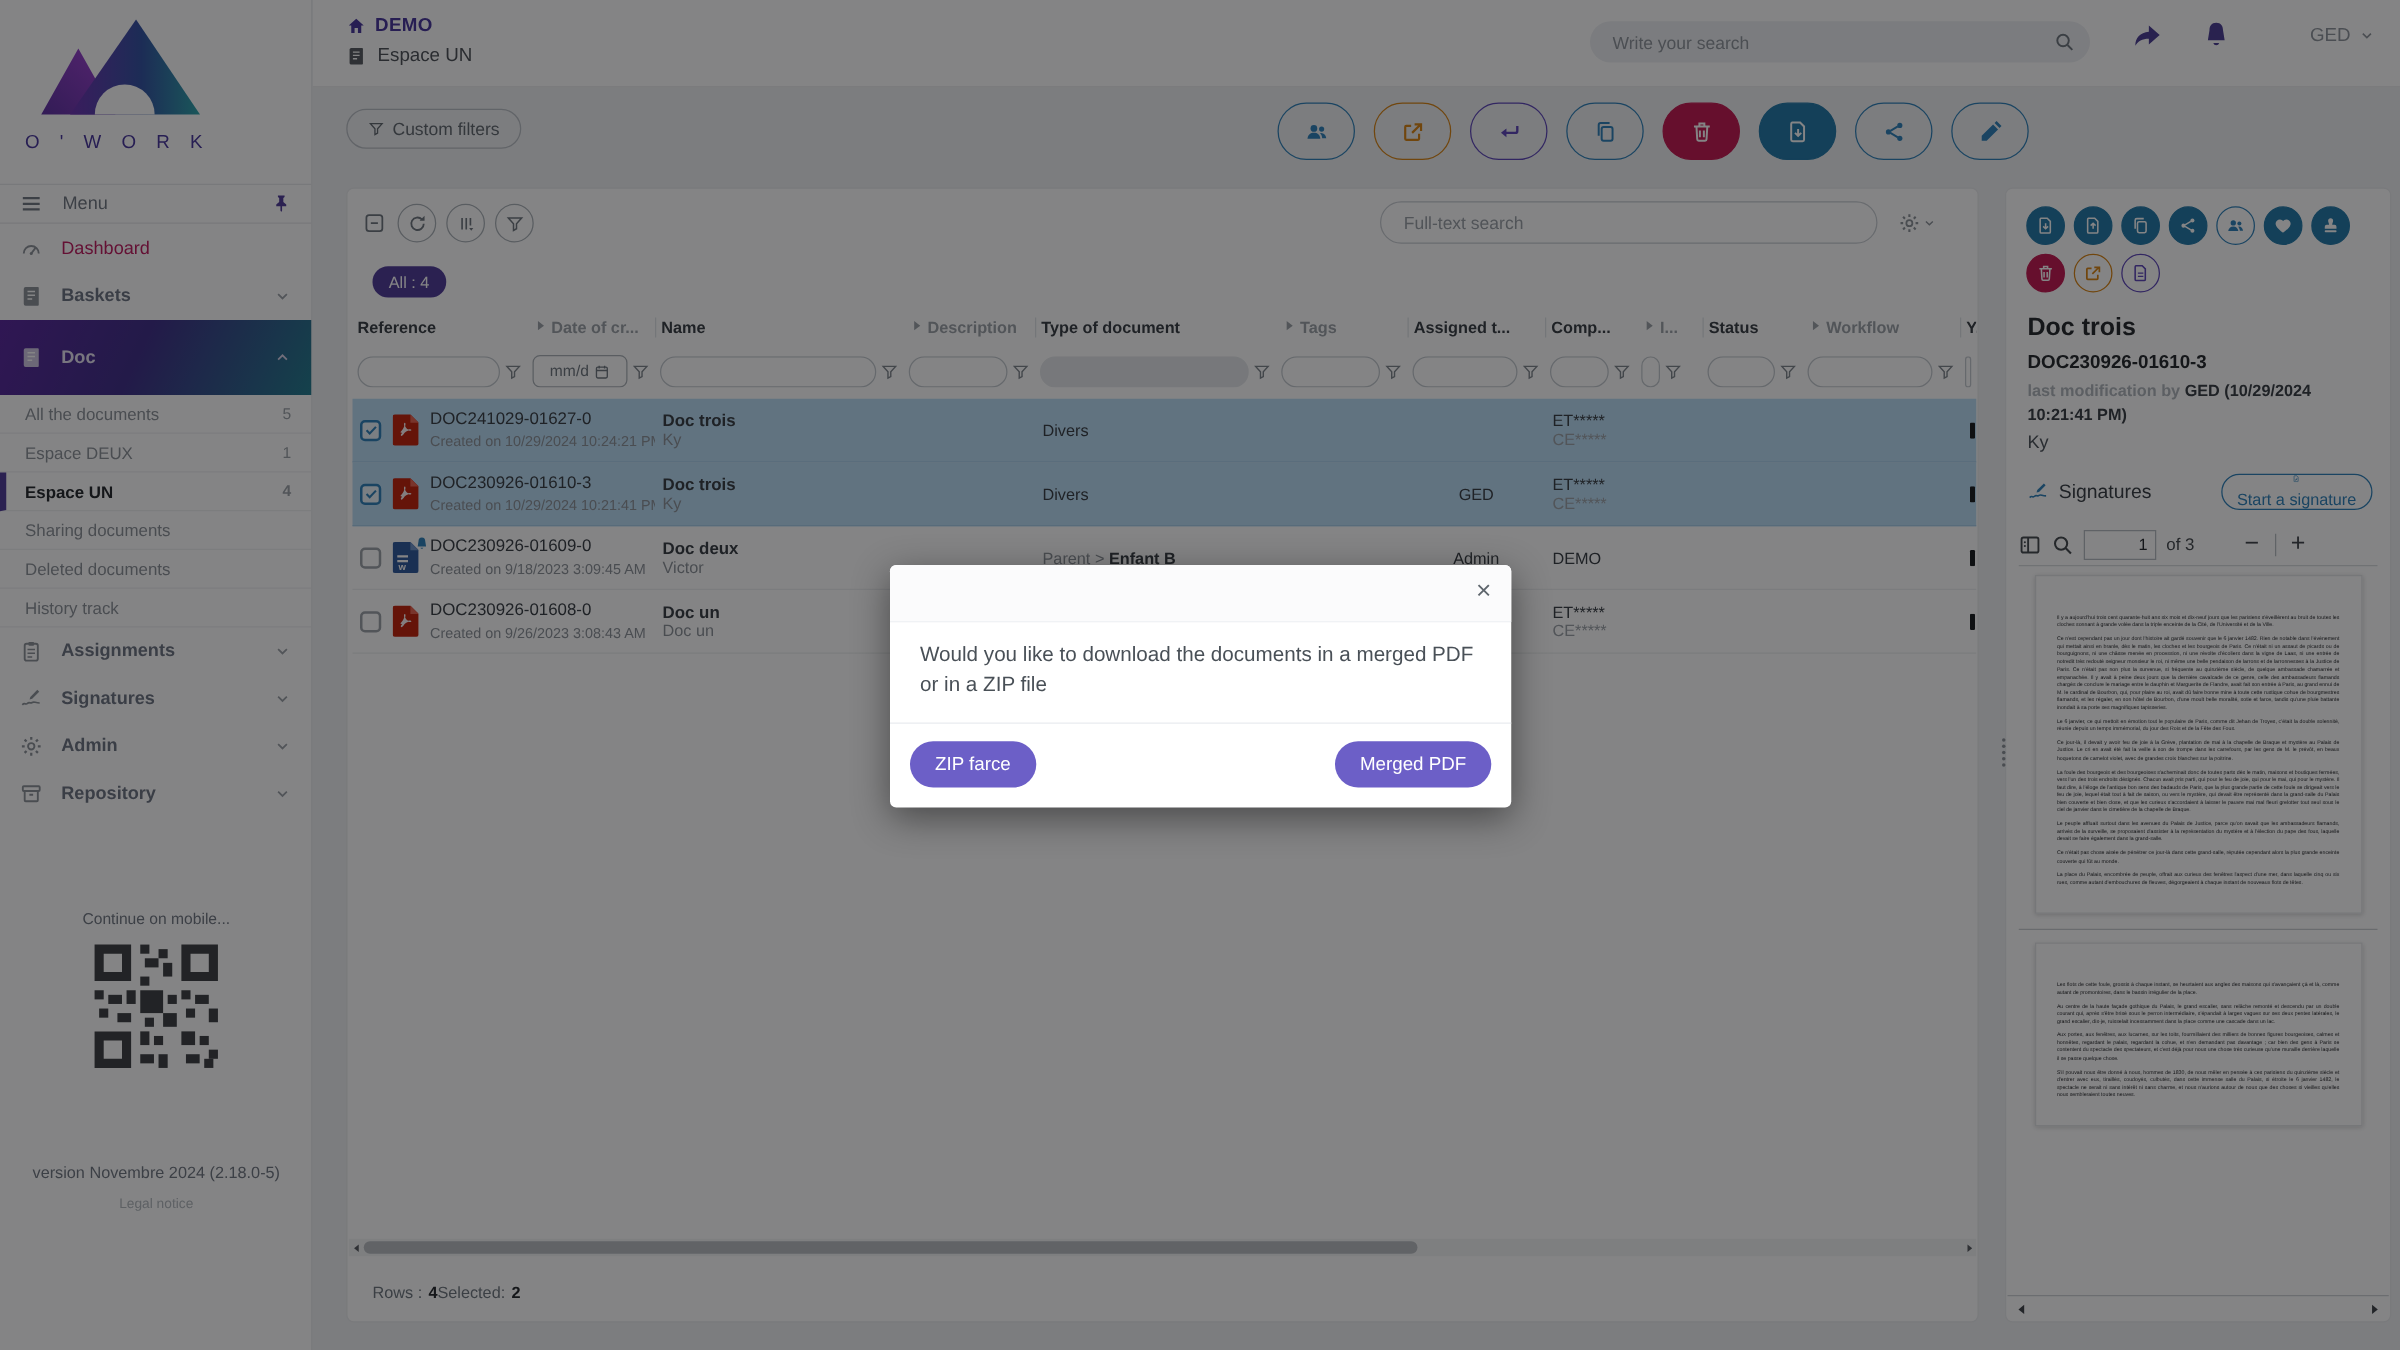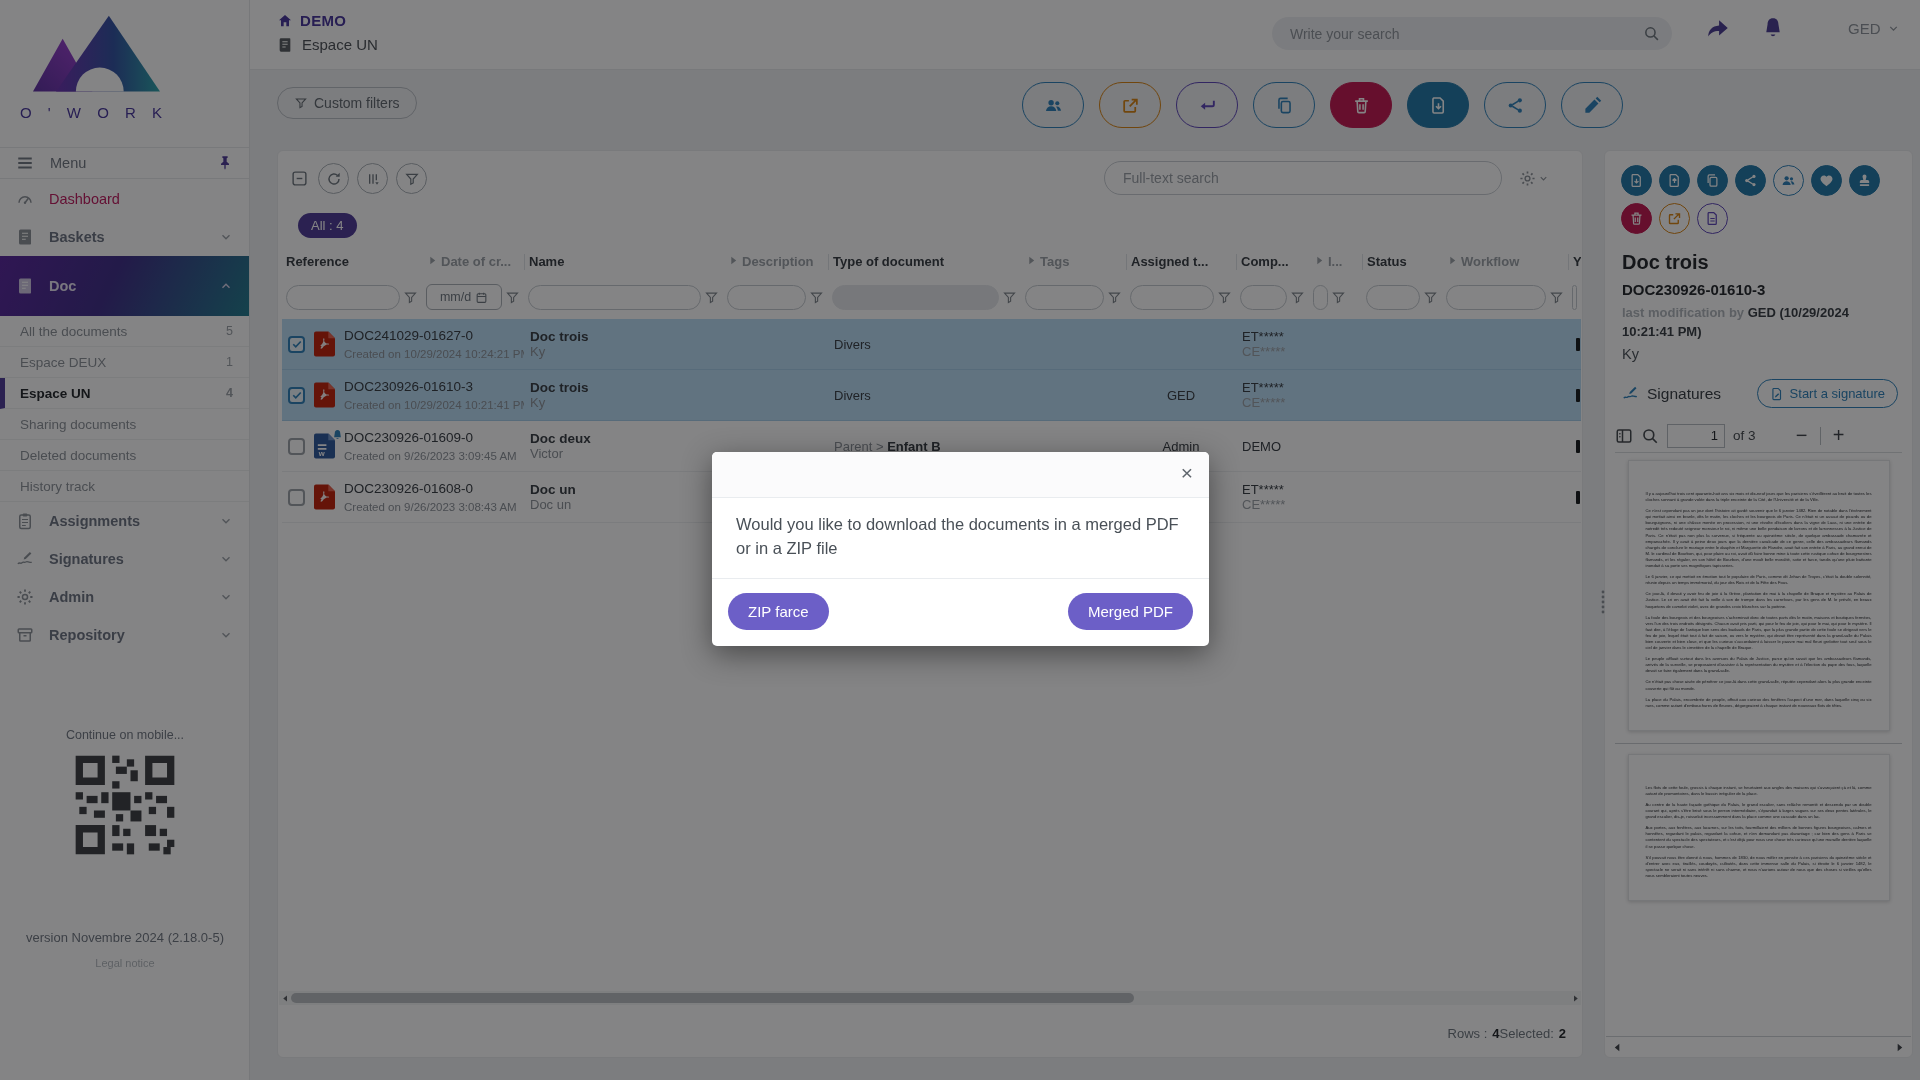--- a/index.html
+++ b/index.html
@@ -109,21 +109,21 @@
   .cell.center { text-align:center; padding-left:0; }
   .comp .l1 { font-size:13px; color:#343a40; }
   .comp .l2 { font-size:13px; color:#9aa0a6; margin-top:1px; }
   .ycell { display:flex; justify-content:flex-end; align-items:center; overflow:hidden; }
   .ymark { width:4px; height:13px; background:#15181b; border-radius:1px; margin-right:1px; flex:none; }
   .typecell .tp { color:#8a9097; } .typecell .tc2 { color:#343a40; font-weight:600; }
   .hscroll { position:absolute; left:1px; right:1px; bottom:52px; height:14px; background:#f3f4f5; display:flex; align-items:center; }
   .hs-arrow { width:12px; height:14px; color:#55595e; display:flex; align-items:center; justify-content:center; flex:none; }
   .hs-track { flex:1; height:14px; position:relative; }
   .hs-thumb { position:absolute; left:0; top:2px; width:843px; height:10px; background:#b9bdc1; border-radius:5px; }
-  .tfooter { position:absolute; left:20px; right:16px; bottom:16px; display:flex; justify-content:flex-end;
+  .tfooter { position:absolute; left:20px; right:16px; bottom:16px; display:flex; justify-content:flex-start;
     font-size:13px; color:#6c757d; }
   .tfooter b { color:#212529; margin-left:5px; }
 
   
   .detail { position:absolute; left:1604px; top:150px; width:309px; height:908px; background:#fff;
     border-radius:6px; border:1px solid #e8eaec; }
   .grip { position:absolute; left:-5px; top:438px; width:6px; height:26px; color:#8a9097; }
   .dicons { position:absolute; left:16px; top:14px; width:260px; display:flex; flex-wrap:wrap; gap:7px; }
   .dbtn { width:31px; height:31px; border-radius:50%; display:flex; align-items:center; justify-content:center; border:1.6px solid; }
   .dbtn svg { width:15px; height:15px; }
@@ -135,21 +135,21 @@
   .dtitle { position:absolute; left:17px; top:100px; font-size:20px; font-weight:bold; color:#212529; }
   .dref { position:absolute; left:17px; top:130px; font-size:15px; font-weight:bold; color:#212529; }
   .dmod { position:absolute; left:17px; top:153px; width:270px; font-size:13px; line-height:1.45; }
   .dmod .p1 { color:#aeb4ba; font-weight:bold; }
   .dmod .p2 { color:#343a40; font-weight:bold; }
   .dauthor { position:absolute; left:17px; top:195px; font-size:14.5px; color:#495057; }
   .sigrow { position:absolute; left:17px; right:14px; top:228px; display:flex; align-items:center; justify-content:space-between; }
   .siglabel { display:flex; align-items:center; gap:8px; font-size:15.5px; color:#343a40; }
   .siglabel svg { width:17px; height:17px; color:#2a7fb8; }
   .sigbtn { border:1px solid #2a7fb8; color:#2a7fb8; background:none; border-radius:15px; height:29px;
-    padding:0 12px; font-size:13px; display:flex; align-items:center; gap:6px; font-family:inherit; }
+    padding:0 12px; font-size:13px; display:flex; align-items:center; gap:6px; font-family:inherit;flex-direction:column; }
   .sigbtn svg { width:14px; height:14px; }
   .pdfbar { position:absolute; left:10px; right:10px; top:268px; height:34px; border-bottom:1px solid #d7dadd;
     display:flex; align-items:center; gap:8px; color:#41464b; }
   .pdfbar .tool { width:18px; height:18px; color:#41464b; }
   .pgin { width:58px; height:24px; border:1px solid #b4bac0; font-size:13px; text-align:right; padding-right:6px;
     font-family:inherit; color:#212529; }
   .ofpg { font-size:13.5px; }
   .zoomctl { margin-left:26px; display:flex; align-items:center; }
   .zbtn { font-size:20px; color:#3c4146; width:24px; text-align:center; background:none; border:none; font-family:inherit; }
   .zdiv { width:1px; height:18px; background:#b7bcc1; margin:0 6px; }
@@ -819,21 +819,21 @@
         <div class="refcell">
           <span class="cbox" style="border-color:#9aa0a6"></span>
           <span class="docicon">
             <svg style="position:absolute;left:0;top:0;width:21px;height:26px">
                 <use href="#i-word-file" xlink:href="#i-word-file"></use>
               </svg>
             <svg style="position:absolute;right:-9px;top:-4px;width:13px;height:13px;color:#2a7fb8">
                 <use href="#i-bell" xlink:href="#i-bell"></use>
               </svg>
           </span>
-          <span class="two-line"><span class="l1">DOC230926-01609-0</span><br><span class="l2">Created on 9/26/2023 3:09:45 AM</span></span>
+          <span class="two-line"><span class="l1">DOC230926-01609-0</span><br><span class="l2">Created on 9/18/2023 3:09:45 AM</span></span>
         </div>
         <div class="cell namecell"><span class="l1">Doc deux</span><br><span class="l2">Victor</span></div>
         <div class="cell"></div>
         <div class="cell typecell"><span class="tp">Parent &gt;</span> <span class="tc2">Enfant B</span></div>
         <div class="cell"></div>
         <div class="cell center">Admin</div>
         <div class="cell comp"><span class="l1">DEMO</span></div>
         <div class="cell"></div>
         <div class="cell"></div>
         <div class="cell"></div>

